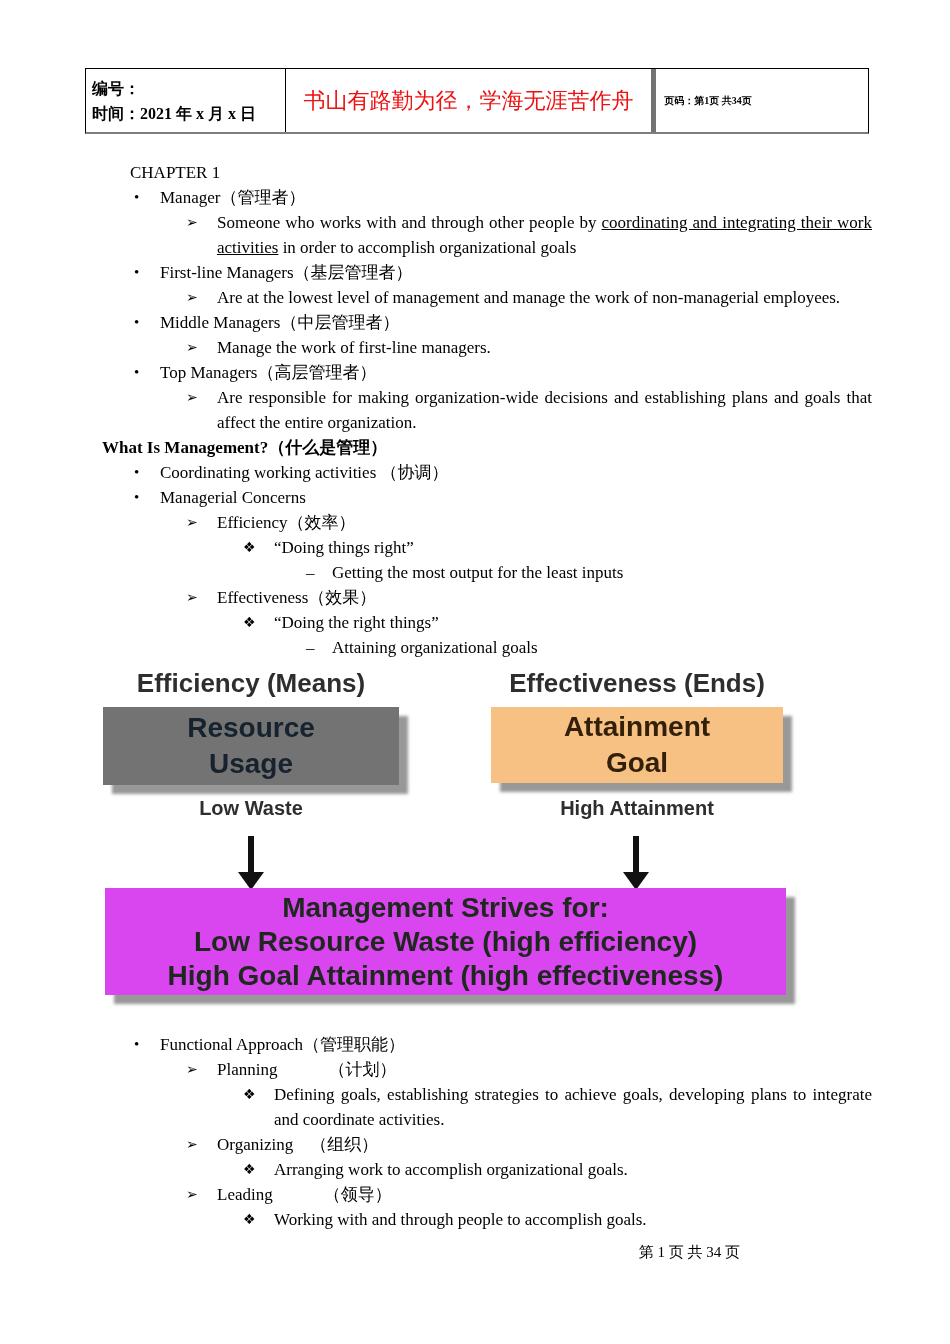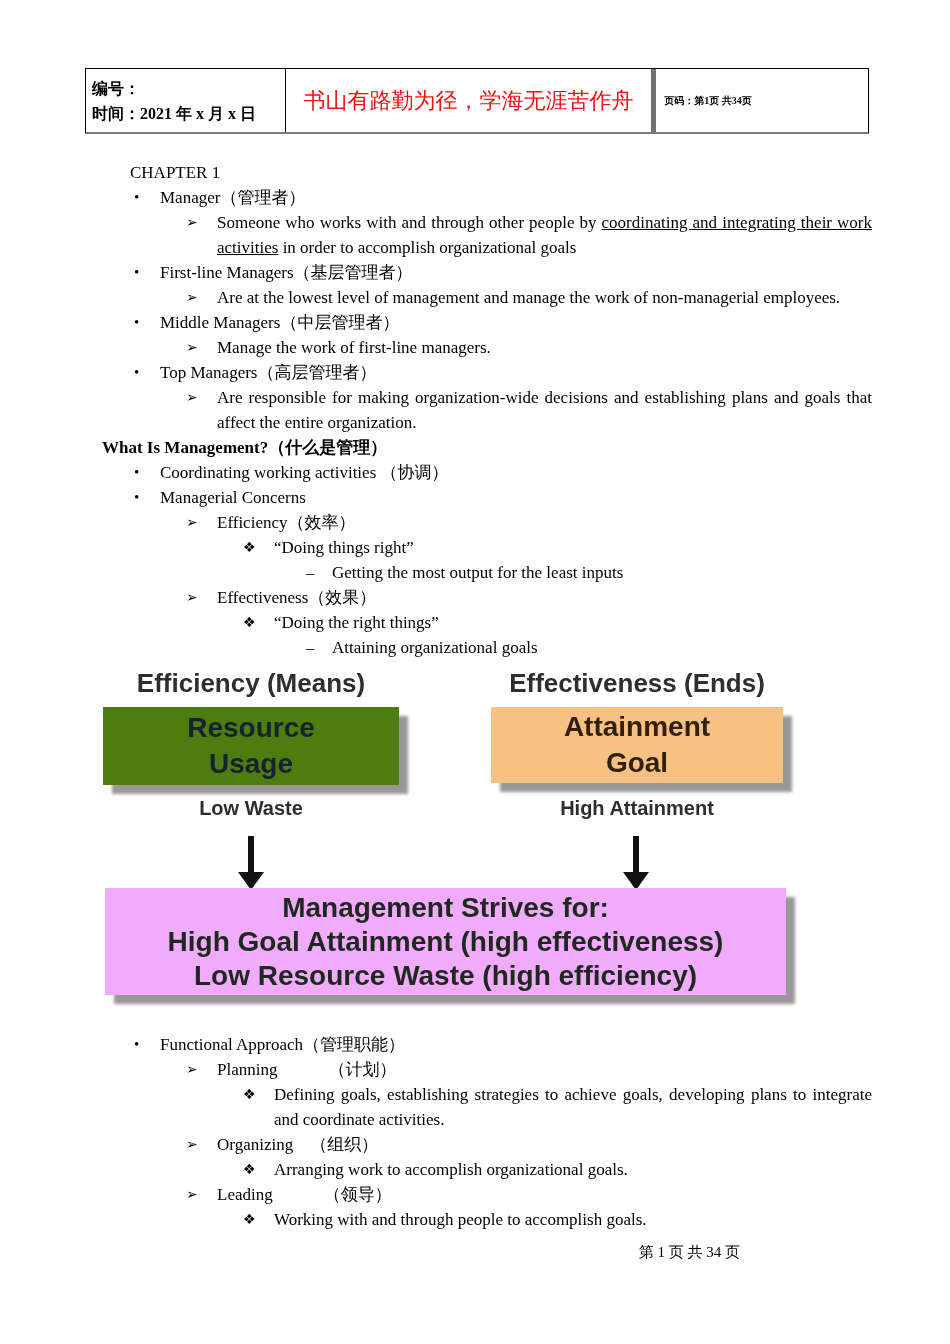--- a/index.html
+++ b/index.html
@@ -35,29 +35,29 @@
 
   
   .diag{position:absolute;left:0;top:0;width:950px;height:1344px;pointer-events:none;
         font-family:"Liberation Sans","DejaVu Sans",sans-serif;}
   .diag>*{pointer-events:auto;}
   .dg-head{position:absolute;top:668px;font-size:26px;font-weight:600;color:#2e2e2e;text-align:center;}
   .dg-head.lft{left:103px;width:296px;}
   .dg-head.rgt{left:487px;width:300px;}
   .dg-box{position:absolute;top:707px;text-align:center;font-size:28px;line-height:36px;font-weight:600;
           box-shadow:9px 9px 3px #989898;display:flex;flex-direction:column;justify-content:center;}
-  .dg-box.lft{left:103px;width:296px;height:78px;background:#4d7c0f;color:#16222e;}
+  .dg-box.lft{left:103px;width:296px;height:78px;background:#737373;color:#16222e;}
   .dg-box.rgt{left:491px;width:292px;height:76px;background:#f7c183;color:#33200a;}
   .dg-cap{position:absolute;top:797px;font-size:20px;font-weight:600;color:#2e2e2e;text-align:center;}
   .dg-cap.lft{left:103px;width:296px;}
   .dg-cap.rgt{left:487px;width:300px;}
   .arrow-line{position:absolute;top:836px;width:6px;height:38px;background:#111;}
   .arrow-head{position:absolute;top:872px;width:0;height:0;
               border-left:13px solid transparent;border-right:13px solid transparent;border-top:18px solid #111;}
-  .dg-result{position:absolute;left:105px;top:888px;width:681px;height:107px;background:#f0abfc;
+  .dg-result{position:absolute;left:105px;top:888px;width:681px;height:107px;background:#d946ef;
              box-shadow:9px 9px 3px #989898;color:#1e281e;font-size:28px;line-height:34px;font-weight:600;
              text-align:center;display:flex;flex-direction:column;justify-content:center;}
 
   
   .footer{position:absolute;top:1243px;right:210px;font-size:15px;}
 </style>
 </head>
 <body>
 
 <div class="page">
@@ -129,22 +129,22 @@
     <div class="dg-cap lft">Low Waste</div>
     <div class="dg-cap rgt">High Attainment</div>
 
     <div class="arrow-line" style="left:248px;"></div>
     <div class="arrow-head" style="left:238px;"></div>
     <div class="arrow-line" style="left:633px;"></div>
     <div class="arrow-head" style="left:623px;"></div>
 
     <div class="dg-result">
       <div>Management Strives for:</div>
+      <div>Low Resource Waste (high efficiency)</div>
       <div>High Goal Attainment (high effectiveness)</div>
-      <div>Low Resource Waste (high efficiency)</div>
     </div>
   </div>
 
   <div class="content c-bot">
     <div class="row l1"><span class="marker">•</span><span>Functional Approach（管理职能）</span></div>
 
     <div class="row l2"><span class="marker">➢</span><span>Planning　　　（计划）</span></div>
 
     <div class="row l3 just"><span class="marker">❖</span><span>Defining goals, establishing strategies to achieve goals, developing plans to integrate and coordinate activities.</span></div>
 

